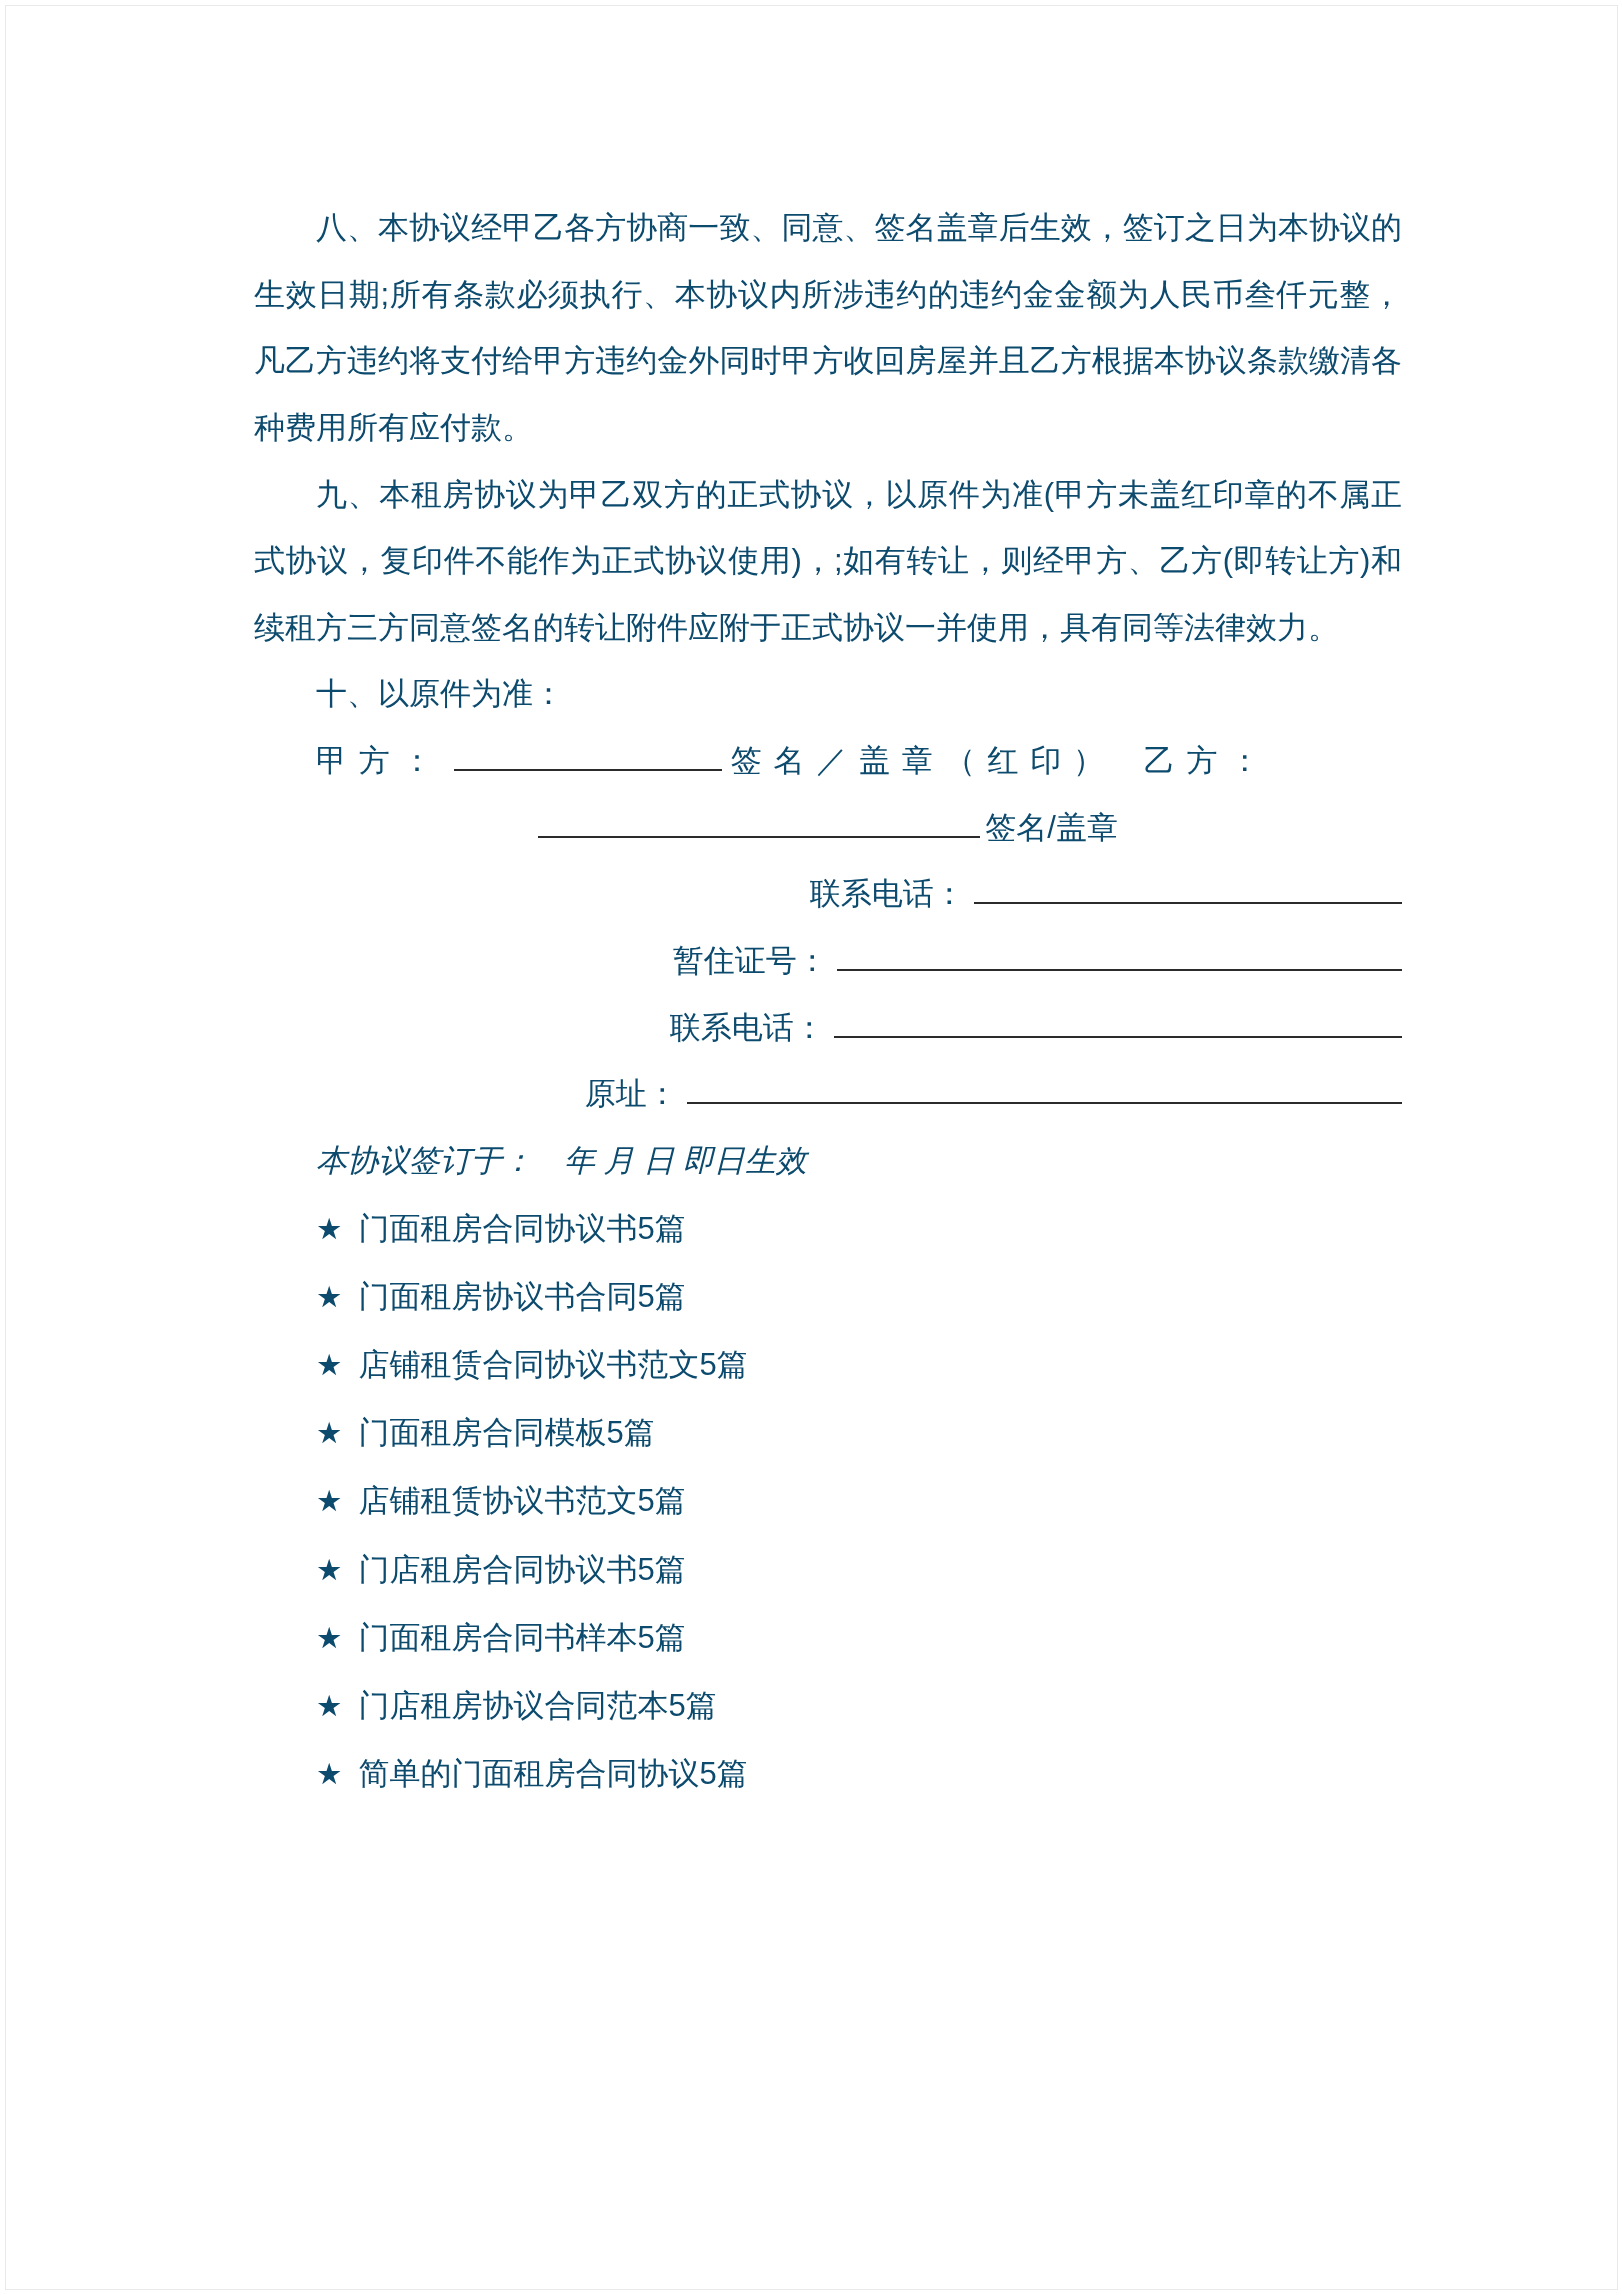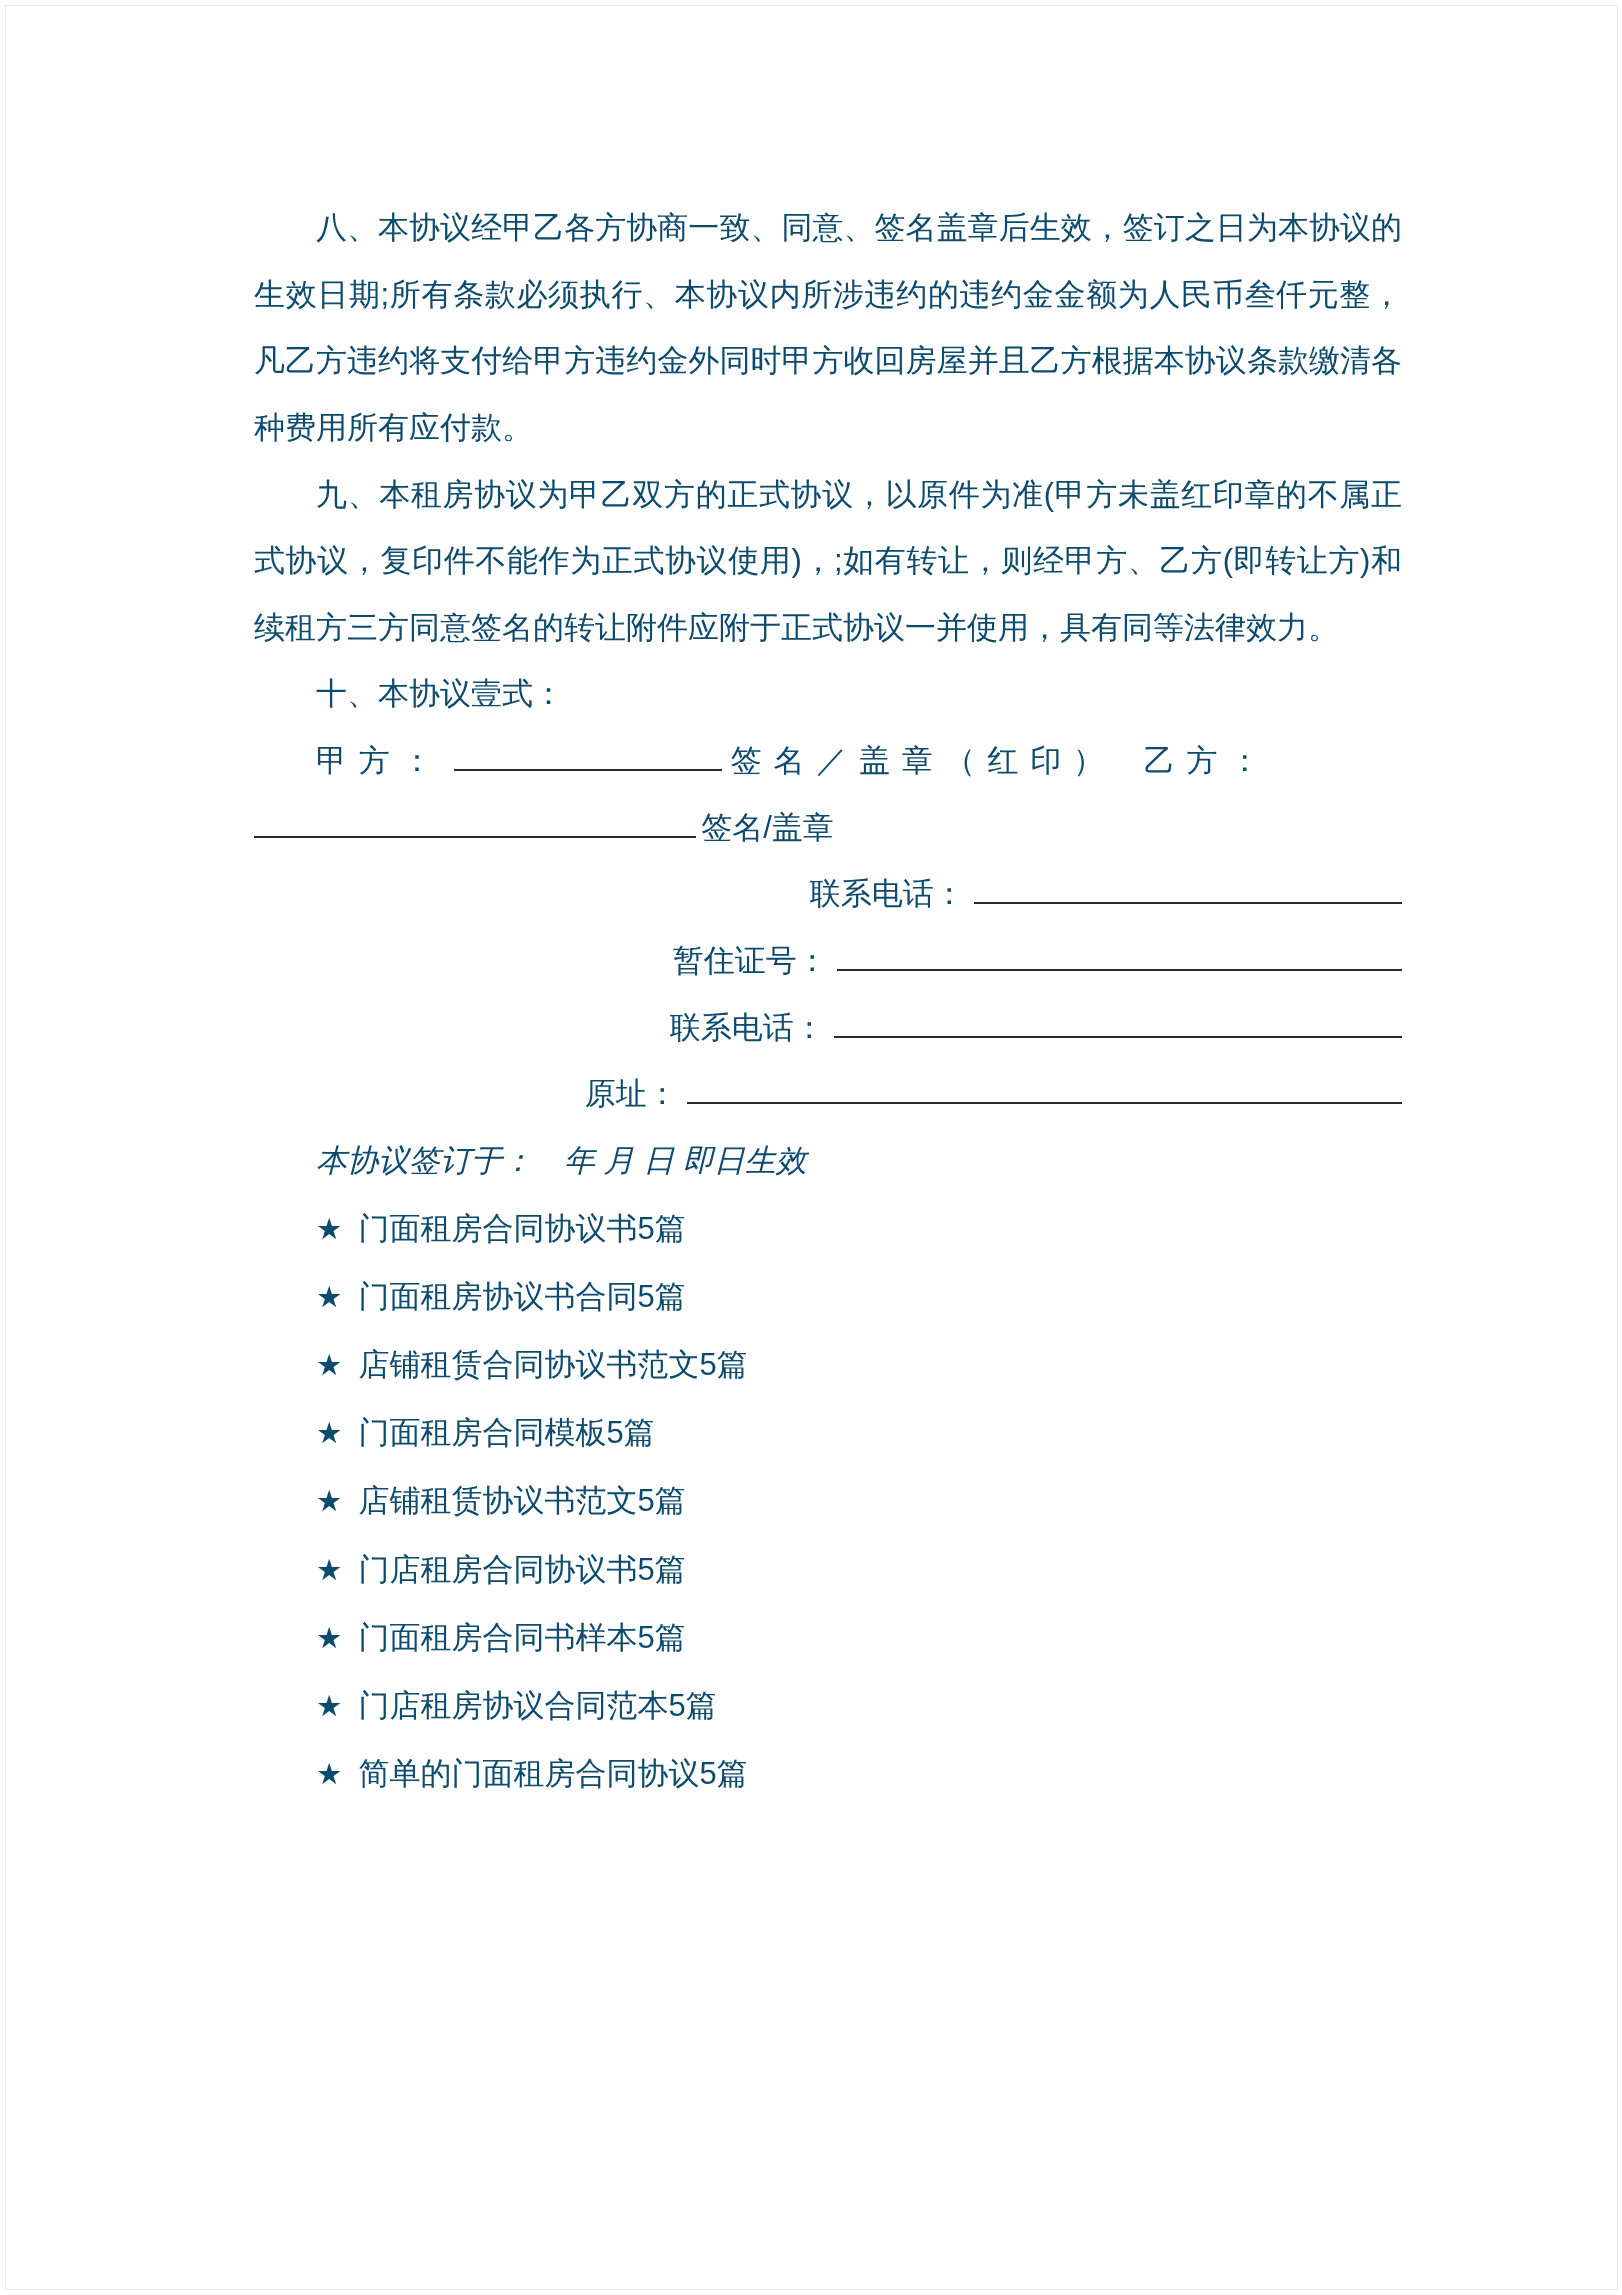--- a/index.html
+++ b/index.html
@@ -44,21 +44,21 @@
     vertical-align: baseline;
   }
   .blank-copies { width: 81px; margin: 0 3.9px; }
   .party-line {
     margin-left: 2em;
     letter-spacing: 0.38em;
     white-space: nowrap;
   }
   .blank-party-a { width: 268px; margin: 0 9.2px; }
   .party-b { margin-left: 0.9em; }
-  .sign-line2 { margin-left: 0; }
+  .sign-line2 { margin-left: 0; text-align: center; }
   .blank-party-b { width: 442px; margin-right: 5.2px; }
   .field { margin-left: 2em; text-align: right; }
   .field-label { margin-right: 9.2px; }
   .blank-f0 { width: 428px; }
   .blank-f1 { width: 565px; }
   .blank-f2 { width: 568px; }
   .blank-f3 { width: 715px; }
   .star-list { list-style: none; }
   .star-list li { margin-left: 2em; line-height: 2.2; }
   .star {
@@ -71,21 +71,21 @@
 
 <div class="page">
   <div class="page-frame"></div>
 
   <div class="content">
 
     <p class="clause">八、本协议经甲乙各方协商一致、同意、签名盖章后生效，签订之日为本协议的生效日期;所有条款必须执行、本协议内所涉违约的违约金金额为人民币叁仟元整，凡乙方违约将支付给甲方违约金外同时甲方收回房屋并且乙方根据本协议条款缴清各种费用所有应付款。</p>
 
     <p class="clause">九、本租房协议为甲乙双方的正式协议，以原件为准(甲方未盖红印章的不属正式协议，复印件不能作为正式协议使用)，;如有转让，则经甲方、乙方(即转让方)和续租方三方同意签名的转让附件应附于正式协议一并使用，具有同等法律效力。</p>
 
-    <p class="clause">十、本协议壹式：</p>
+    <p class="clause">十、以原件为准：</p>
 
 
     <p class="party-line"><span>甲方：</span><span class="blank blank-party-a"></span><span>签名／盖章（红印）</span><span class="party-b">乙方：</span></p>
 
     <p class="sign-line2"><span class="blank blank-party-b"></span><span>签名/盖章</span></p>
 
     <p class="field"><span class="field-label">联系电话：</span><span class="blank blank-f0"></span></p>
 
     <p class="field"><span class="field-label">暂住证号：</span><span class="blank blank-f1"></span></p>
 

